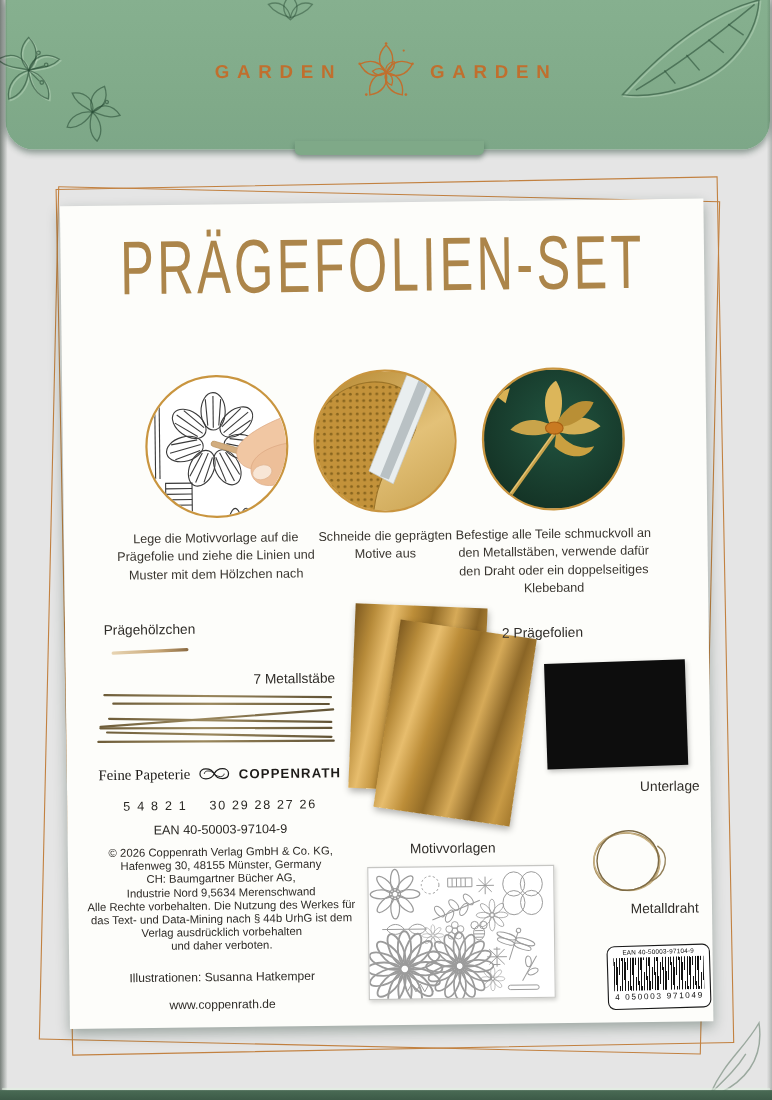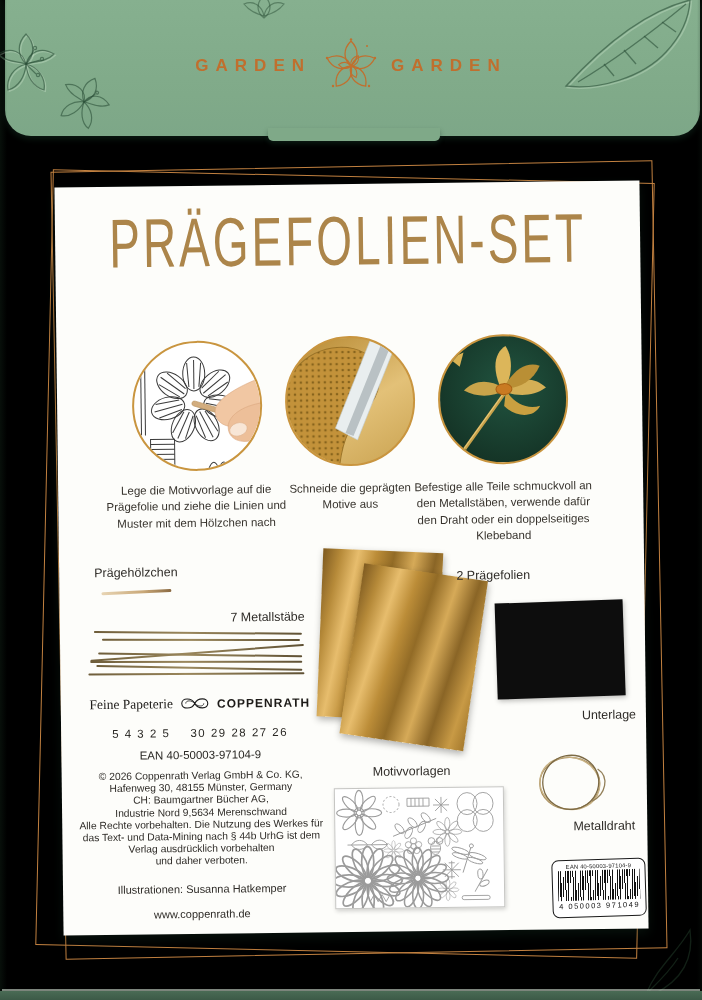--- a/index.html
+++ b/index.html
@@ -1,17 +1,17 @@
 <!DOCTYPE html>
 <html><head>
 <meta charset="utf-8">
 <style>
   html,body{margin:0;padding:0;background:#555;}
   .stage{position:relative;width:702px;height:1000px;overflow:hidden;
-         background:#000000;font-family:"Liberation Sans",sans-serif;}
+         background:#e5e5e5;font-family:"Liberation Sans",sans-serif;}
   
   .flap{position:absolute;left:5px;top:0;width:695px;height:136px;
         background:linear-gradient(180deg,#86b08f 0%,#80aa89 70%,#7da788 100%);
         border-radius:0 0 26px 26px;box-shadow:0 3px 6px rgba(25,55,40,.45);}
   .flap-tab{position:absolute;left:268px;top:128px;width:172px;height:13px;
         background:#7fa988;border-radius:0 0 5px 5px;
         box-shadow:0 3px 5px rgba(25,55,40,.4);}
   .brand-row{position:absolute;left:0;top:36px;width:702px;height:60px;
         display:flex;align-items:center;justify-content:center;gap:12px;
         color:#c06f2e;font-weight:bold;font-size:17px;letter-spacing:7px;}
@@ -326,21 +326,21 @@
 
     <div class="pub-row">
       <span class="pub-series">Feine Papeterie</span>
       <svg width="32" height="17" viewBox="0 0 32 17">
         <path d="M3,8.5 C3,2.5 13,2.5 16,8.5 C19,14.5 29,14.5 29,8.5 C29,2.5 19,2.5 16,8.5 C13,14.5 3,14.5 3,8.5Z" fill="none" stroke="#1c1c1c" stroke-width="1.1"></path>
         <path d="M7,8.5 C7,5 13,5 16,8.5 C19,12 25,12 25,8.5" fill="none" stroke="#1c1c1c" stroke-width=".8"></path>
       </svg>
       <span class="pub-name">COPPENRATH</span>
     </div>
     <div class="printnum">
-      <span>5 4 3 2 5</span>
+      <span>5 4 8 2 1</span>
       <span>30 29 28 27 26</span>
     </div>
     <div class="eanline">EAN 40-50003-97104-9</div>
     <div class="copy">
       <div>© 2026 Coppenrath Verlag GmbH &amp; Co. KG,</div>
       <div>Hafenweg 30, 48155 Münster, Germany</div>
       <div>CH: Baumgartner Bücher AG,</div>
       <div>Industrie Nord 9,5634 Merenschwand</div>
       <div>Alle Rechte vorbehalten. Die Nutzung des Werkes für</div>
       <div>das Text- und Data-Mining nach § 44b UrhG ist dem</div>

